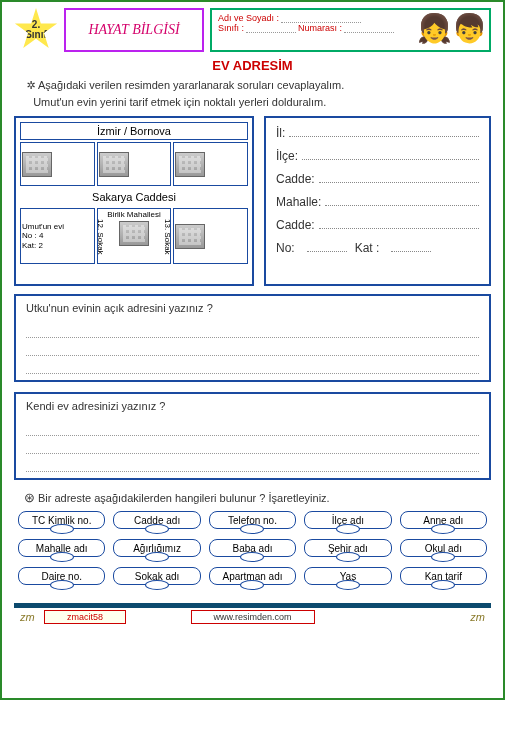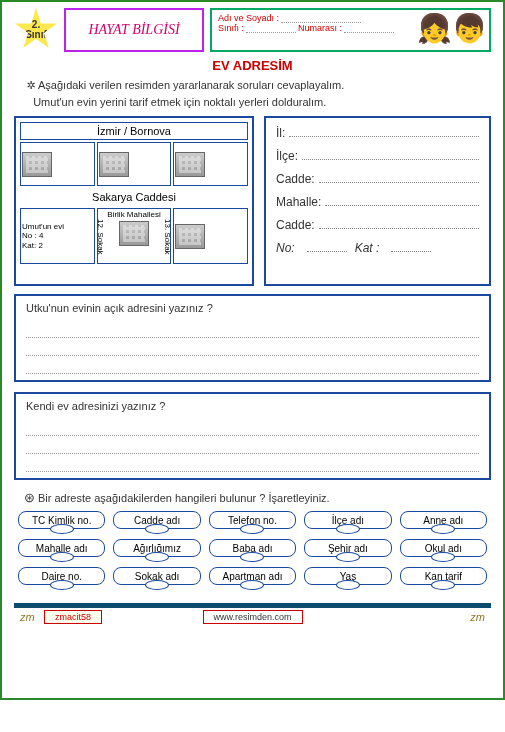--- a/index.html
+++ b/index.html
@@ -18,21 +18,21 @@
   .title { text-align: center; color: #c00; font-weight: bold; font-size: 13px; margin: 4px 0; }
   .star { display: inline-block; width: 14px; text-align: center; }
   .instructions { font-size: 11px; color: #333; margin-left: 10px; margin-bottom: 6px; line-height: 1.5; }
   
   .mid-row { display: flex; gap: 10px; margin-bottom: 8px; }
   .map-box { flex: 0 0 240px; border: 2px solid #1a4aa0; height: 170px; padding: 4px; }
   .address-box { flex: 1; border: 2px solid #1a4aa0; height: 170px; padding: 8px 10px; font-size: 12px; color: #333; }
   .address-box .line { margin-bottom: 9px; display: flex; align-items: baseline; }
   .address-box .line span.lbl { flex-shrink: 0; }
   .address-box .line span.fill { flex: 1; border-bottom: 1px dotted #888; height: 10px; margin-left: 4px; }
-  .address-box .last { display: flex; gap: 8px; font-style: italic; }
+  .address-box .last { display: flex; gap: 8px; }
   
   .map-top { border: 1px solid #1a4aa0; text-align: center; padding: 2px 0; font-size: 11px; margin-bottom: 2px; }
   .map-grid { display: grid; grid-template-columns: 1fr 1fr 1fr; gap: 2px; }
   .map-cell { border: 1px solid #1a4aa0; height: 44px; display: flex; align-items: center; font-size: 8px; text-align: center; padding: 1px; position: relative; }
   .map-street { grid-column: 1 / 4; border: none; text-align: center; font-size: 11px; padding: 3px 0; height: auto; }
   .bldg { width: 30px; height: 25px; background: linear-gradient(#ccc, #999); border: 1px solid #666; position: relative; }
   .bldg::before { content: ""; position: absolute; inset: 3px; background: repeating-linear-gradient(90deg, #fff 0 3px, transparent 3px 6px), repeating-linear-gradient(0deg, #fff 0 3px, transparent 3px 6px); opacity: 0.4; }
   .house-info { font-size: 8px; text-align: left; line-height: 1.2; }
   .vert { writing-mode: vertical-rl; font-size: 8px; position: absolute; }
   
@@ -41,21 +41,21 @@
   .dotted-line { border-bottom: 1px dotted #999; height: 18px; }
   
   .check-instr { font-size: 11px; margin: 8px 0 6px 10px; color: #333; }
   .circle-sym { display: inline-block; font-size: 13px; }
   
   .chip-grid { display: grid; grid-template-columns: repeat(5, 1fr); gap: 10px 8px; padding: 0 4px; }
   .chip { border: 1.5px solid #1a4aa0; border-radius: 8px; text-align: center; font-size: 10px; padding: 3px 2px 2px 2px; position: relative; background: #fff; }
   .chip .oval { width: 24px; height: 10px; border: 1.5px solid #1a4aa0; border-radius: 50%; background: #fff; position: absolute; bottom: -6px; left: 50%; transform: translateX(-50%); }
   
   .footer { margin-top: 18px; height: 22px; border-top: 5px solid #0c4a6e; display: flex; align-items: center; font-size: 9px; position: relative; }
-  .footer .slot { border: 1px solid #c00; padding: 1px 10px; color: #c00; position: absolute; }
+  .footer .slot { border: 1px solid #c00; padding: 1px 22px; color: #c00; position: absolute; }
   .footer .left { left: 30px; background: #ffe; }
   .footer .center { left: 50%; transform: translateX(-50%); color: #333; border-color: #c00; }
   .footer .gm { font-style: italic; color: #8a7a2a; position: absolute; font-size: 11px; }
 </style>
 </head>
 <body>
 
 <div class="page">
 
   <div class="header-row">

